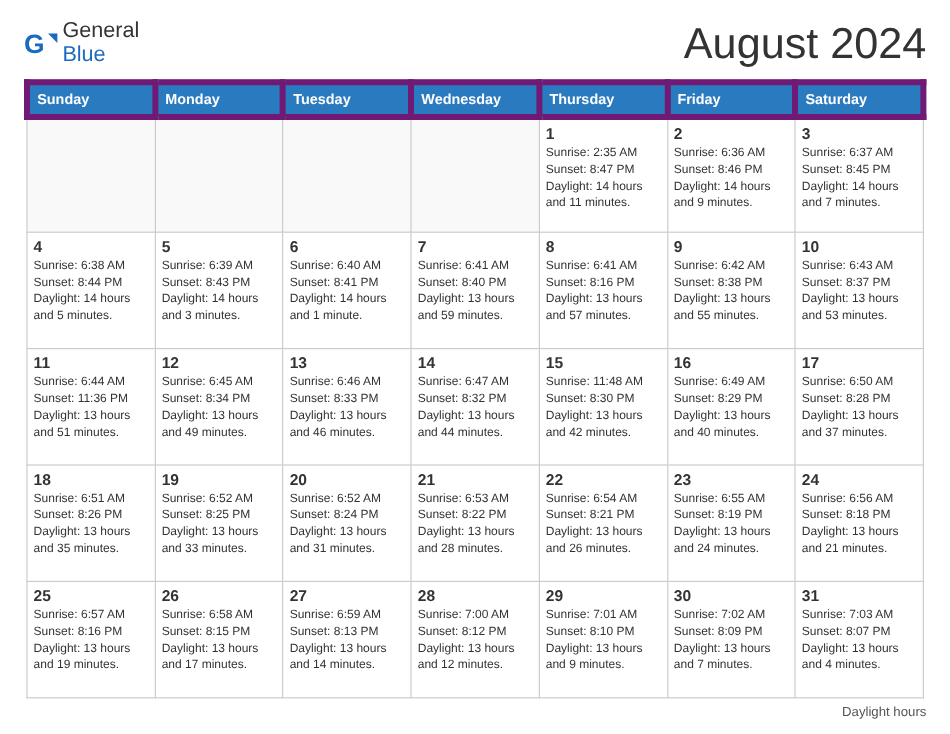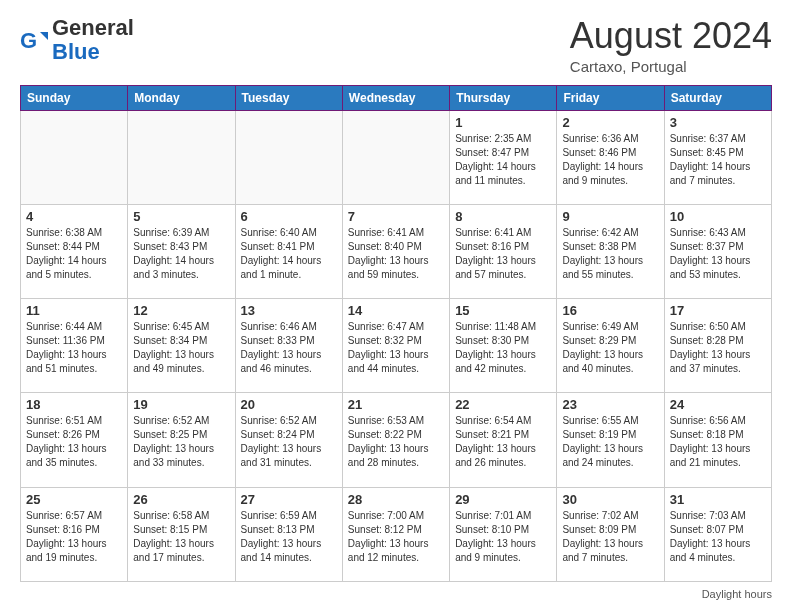--- a/index.html
+++ b/index.html
@@ -22,32 +22,32 @@
       justify-content: space-between;
       align-items: flex-start;
       margin-bottom: 10px;
     }
     .logo {
       display: flex;
       align-items: center;
       gap: 4px;
     }
     .logo-text {
-      font-size: 22px;
-      font-weight: bold;
+      font-size: 18px;
+      font-weight: normal;
       line-height: 1.1;
     }
     .logo-text span.general { color: #333; }
     .logo-text span.blue { color: #1a6abf; }
     .logo-icon {
       width: 28px;
       height: 28px;
     }
     .title-block {
-      text-align: left;
+      text-align: right;
     }
     .month-year {
       font-size: 36px;
       font-weight: 300;
       color: #333;
       line-height: 1.1;
     }
     .location {
       font-size: 15px;
       color: #555;
@@ -59,21 +59,21 @@
       width: 100%;
       table-layout: fixed;
     }
     .calendar th {
       background-color: #2a7abf;
       color: #fff;
       font-size: 12px;
       font-weight: bold;
       text-align: left;
       padding: 5px 6px;
-      border: 1px solid #701a75;
+      border: 5px solid #701a75;
     }
     .calendar td {
       border: 1px solid #ccc;
       vertical-align: top;
       padding: 4px 5px;
       font-size: 10.5px;
       color: #333;
       background: #fff;
       height: 88px;
     }
@@ -108,21 +108,20 @@
         <text y="22" font-size="22" font-weight="bold" fill="#1a6abf">G</text>
         <polygon points="20,6 28,6 28,14" fill="#1a6abf"></polygon>
       </svg>
       <div class="logo-text">
         <span class="general">General</span><br>
         <span class="blue">Blue</span>
       </div>
     </div>
     <div class="title-block">
       <div class="month-year">August 2024</div>
-      <div class="location">Cartaxo, Portugal</div>
     </div>
   </div>
 
   <table class="calendar">
     <thead>
       <tr>
       <th>Sunday</th>
           <th>Monday</th>
           <th>Tuesday</th>
           <th>Wednesday</th>

